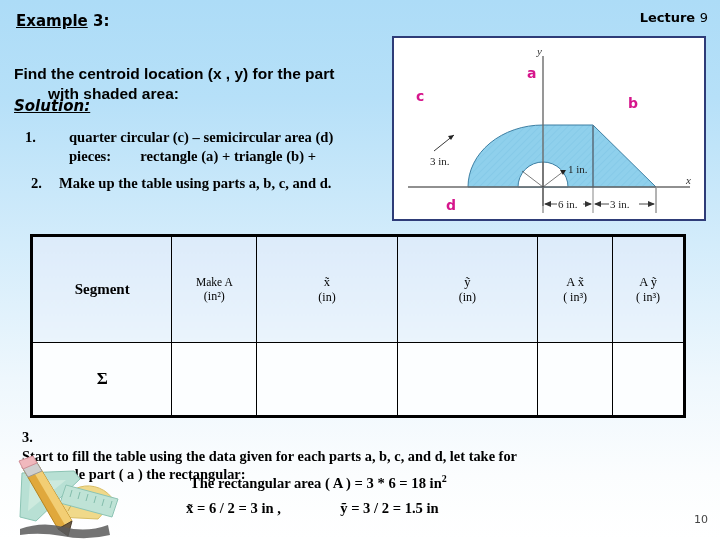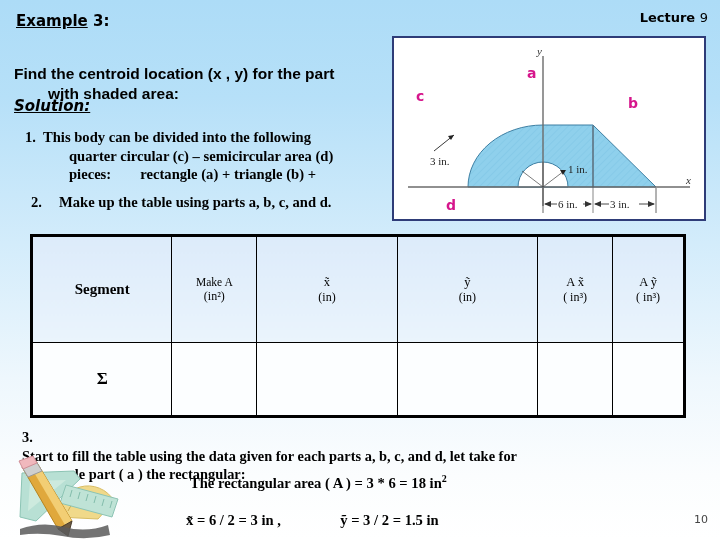--- a/index.html
+++ b/index.html
@@ -199,21 +199,21 @@
     font-family: "Liberation Serif", serif;
     font-size: 14.6px;
     font-weight: bold;
     color: #000;
   }
   .formula-a sup { font-size: 10px; }
 
   .formula-xy {
     position: absolute;
     left: 186px;
-    top: 512px;
+    top: 500px;
     font-family: "Liberation Serif", serif;
     font-size: 14.6px;
     font-weight: bold;
     color: #000;
   }
   .formula-xy .gap { display: inline-block; width: 52px; }
 
   .page-num {
     position: absolute;
     right: 12px;
@@ -251,21 +251,20 @@
     <span class="l1">Find the centroid location (x , y) for the part</span>
     <span class="l2">with shaded area:</span>
   </div>
 
   <div class="solution-heading">Solution:</div>
 
   <div class="steps">
     <div class="step-row step1">
       <div class="step-num">1.</div>
       <div class="step-body">
-        <span class="ln ln1">This body can be divided into the following</span>
         <span class="ln ln3">quarter circular (c)  –  semicircular area (d)</span>
         <span class="ln ln2">pieces:&nbsp;&nbsp;&nbsp;&nbsp;&nbsp;&nbsp;&nbsp;&nbsp;rectangle (a) +  triangle (b)  +</span>
       </div>
     </div>
     <div class="step-row step2">
       <div class="step-num">2.</div>
       <div class="step-body">Make up the table using parts a, b, c, and d.</div>
     </div>
   </div>
 

